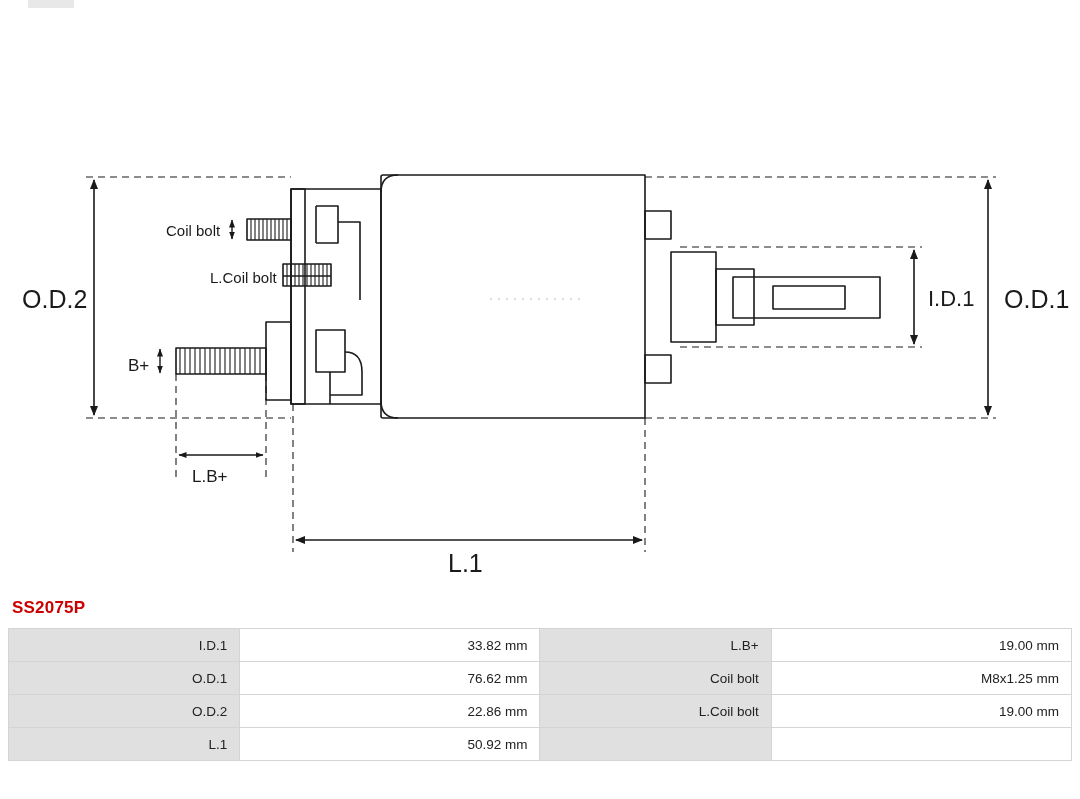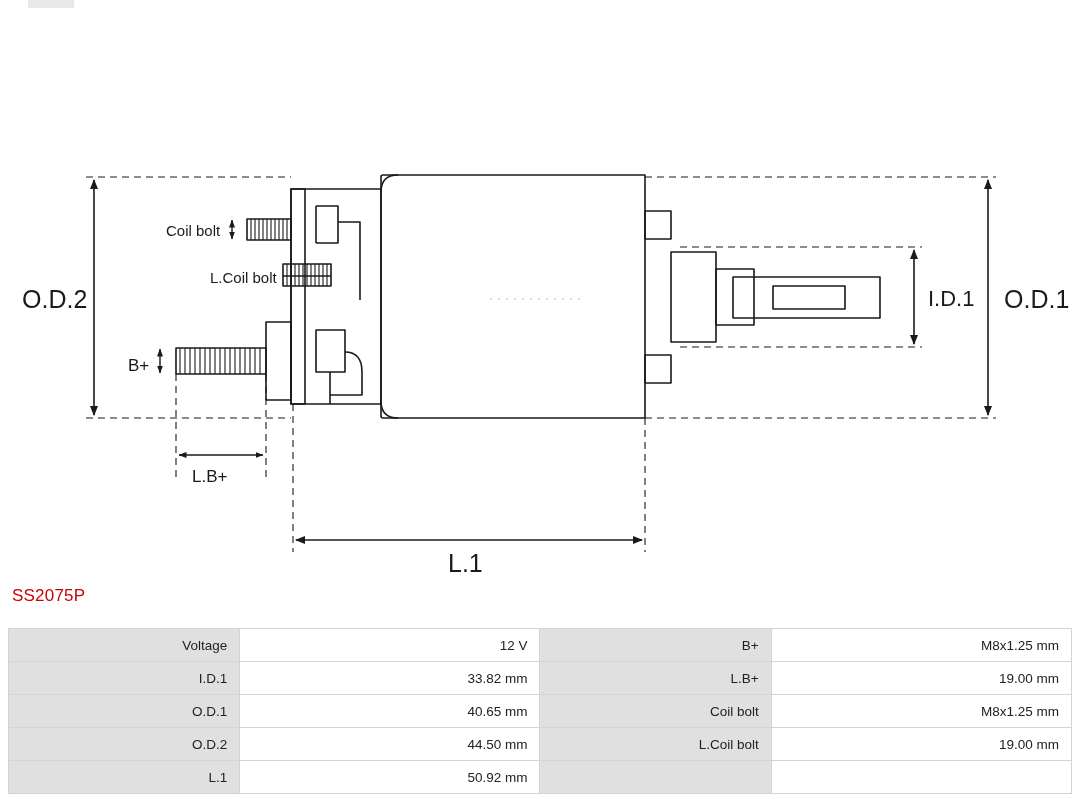--- a/index.html
+++ b/index.html
@@ -28,23 +28,23 @@
     width: 1080px;
     height: 590px;
   }
   .drawing svg {
     display: block;
   }
   
   .part-number {
     position: absolute;
     left: 12px;
-    top: 586px;
+    top: 598px;
     font-size: 17px;
-    font-weight: normal;
+    font-weight: bold;
     color: #cc0000;
     letter-spacing: 0.2px;
   }
   
   .spec-table {
     position: absolute;
     left: 8px;
     top: 628px;
     width: 1064px;
     border-collapse: collapse;
@@ -234,40 +234,34 @@
       <text x="166" y="236" font-size="15">Coil bolt</text>
       <text x="210" y="283" font-size="15">L.Coil bolt</text>
     </svg>
   </div>
 
   <div class="part-number">SS2075P</div>
 
   <table class="spec-table">
     <tbody>
       <tr>
-        <td class="label">Voltage</td>
-        <td class="value">12 V</td>
-        <td class="label">B+</td>
-        <td class="value">M8x1.25 mm</td>
-      </tr>
-      <tr>
         <td class="label">I.D.1</td>
         <td class="value">33.82 mm</td>
         <td class="label">L.B+</td>
         <td class="value">19.00 mm</td>
       </tr>
       <tr>
         <td class="label">O.D.1</td>
-        <td class="value">40.65 mm</td>
+        <td class="value">76.62 mm</td>
         <td class="label">Coil bolt</td>
         <td class="value">M8x1.25 mm</td>
       </tr>
       <tr>
         <td class="label">O.D.2</td>
-        <td class="value">44.50 mm</td>
+        <td class="value">22.86 mm</td>
         <td class="label">L.Coil bolt</td>
         <td class="value">19.00 mm</td>
       </tr>
       <tr>
         <td class="label">L.1</td>
         <td class="value">50.92 mm</td>
         <td class="empty"></td>
         <td class="blank-val"></td>
       </tr>
     </tbody>

